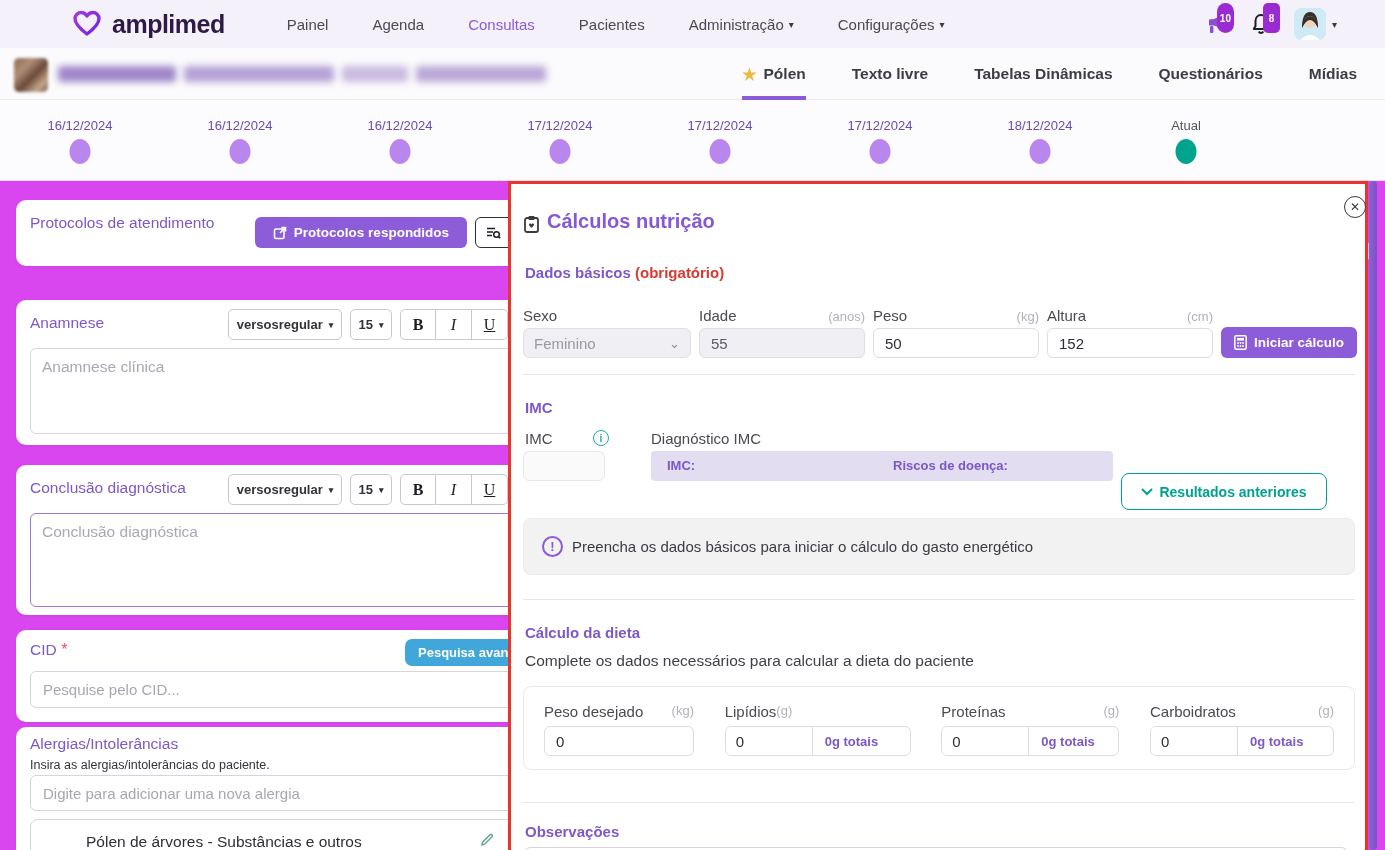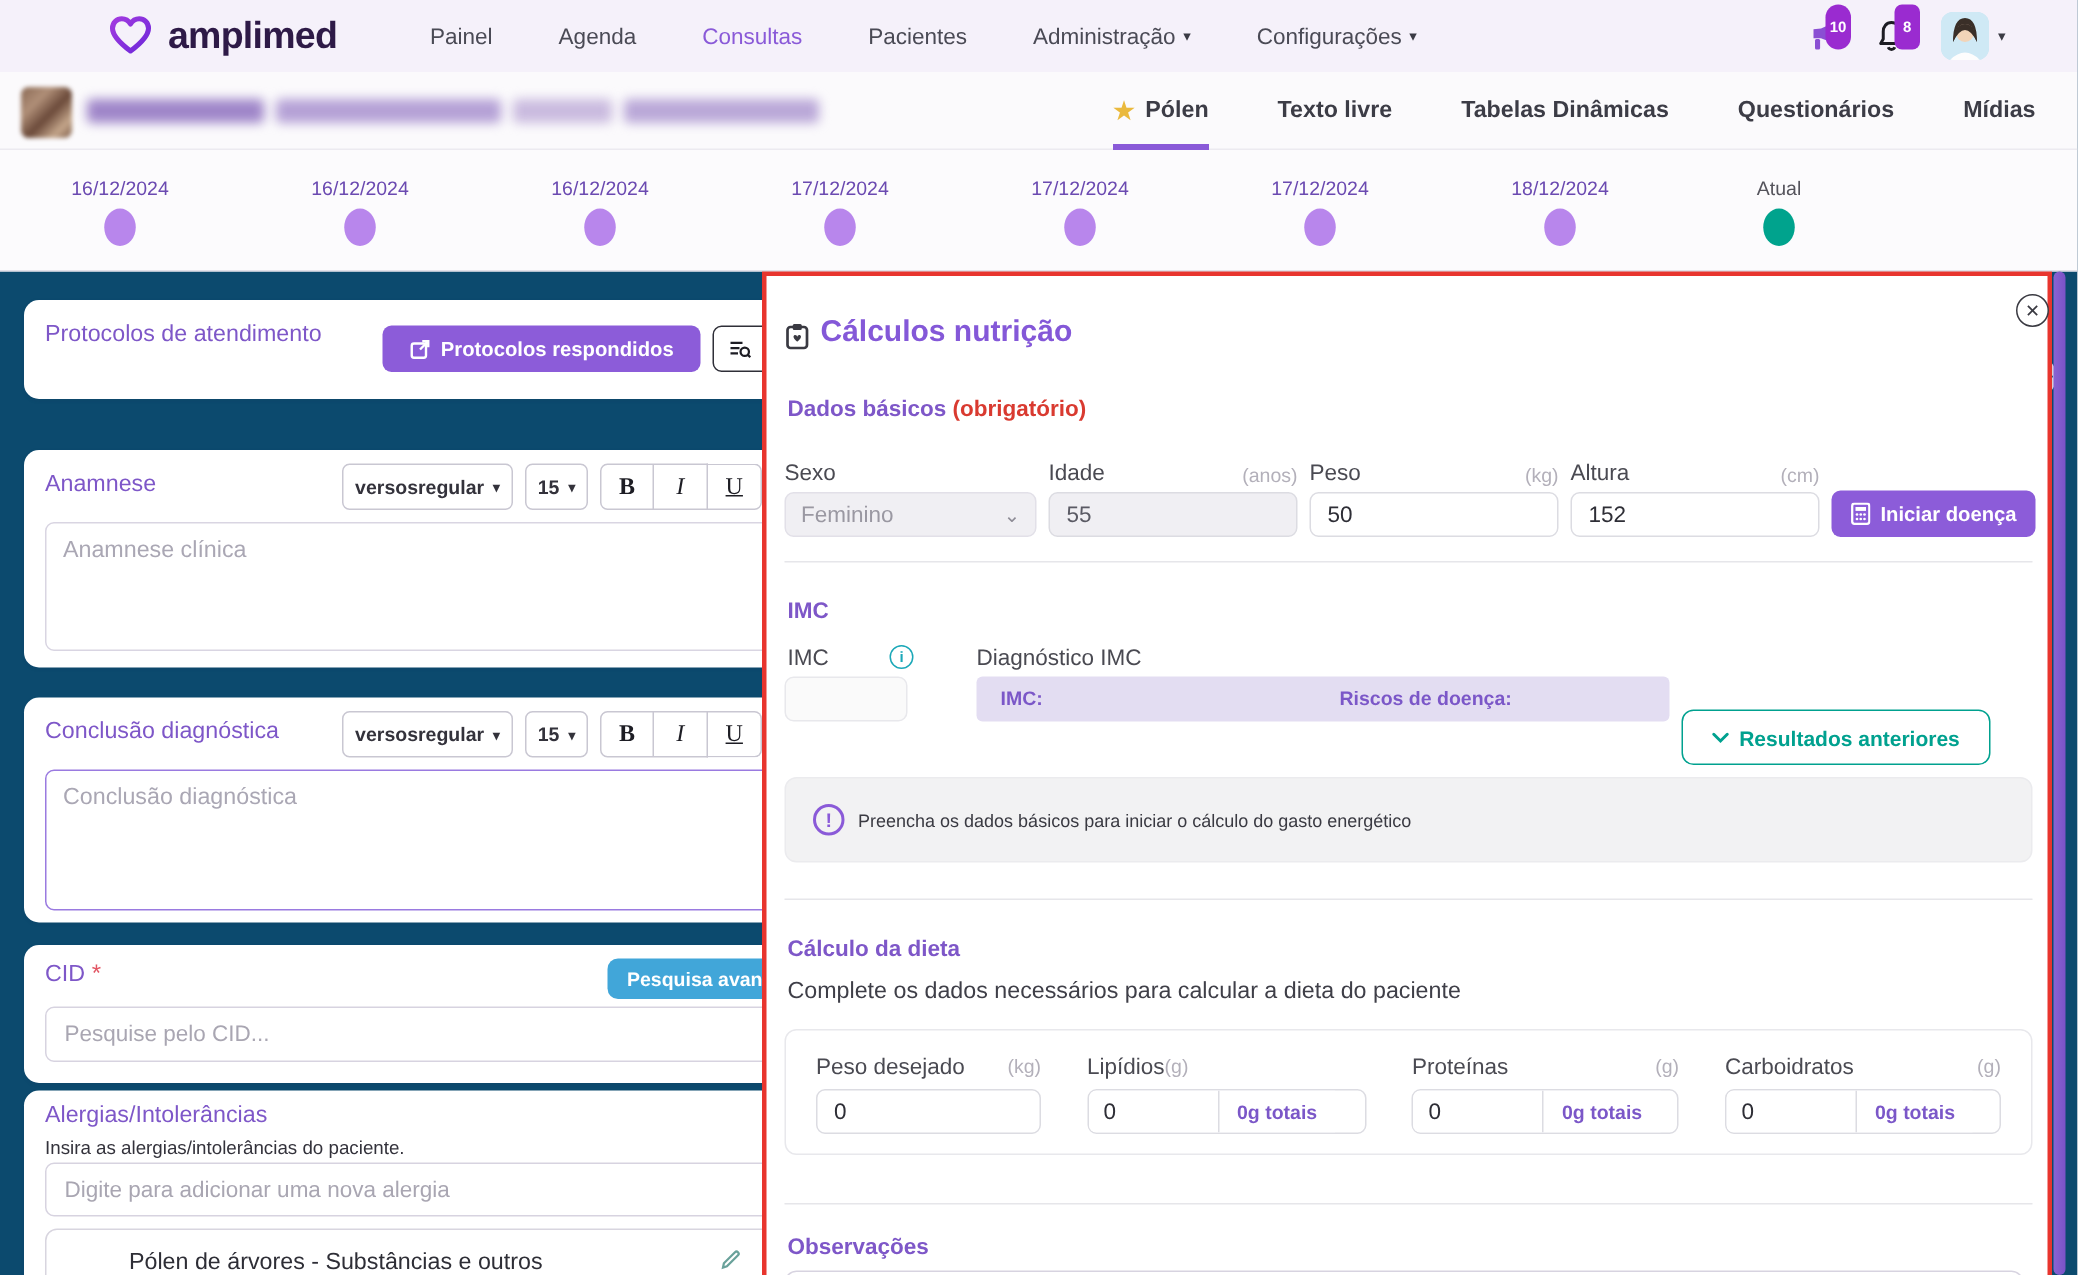--- a/index.html
+++ b/index.html
@@ -1,19 +1,19 @@
 <!DOCTYPE html>
 <html><head>
 <meta charset="utf-8">
 <style>
   * { margin:0; padding:0; box-sizing:border-box; }
   html,body { background:#e9e7ec; }
   #app {
     position:relative; width:1385px; height:850px; overflow:hidden;
-    font-family:"Liberation Sans", sans-serif; color:#3d3d46; background:#0c4a6e;
+    font-family:"Liberation Sans", sans-serif; color:#3d3d46; background:#d946ef;
   }
   
   .navbar { position:absolute; left:0; top:0; width:1385px; height:48px; background:#f5f1fa; display:flex; align-items:center; }
   .brand { display:flex; align-items:center; gap:8px; margin-left:70px; }
   .brand-text { font-size:25px; font-weight:bold; color:#2e1a47; letter-spacing:-0.5px; }
   .nav-items { display:flex; align-items:center; gap:44px; margin-left:62px; }
   .nav-item { font-size:15px; color:#4a4a55; cursor:pointer; display:flex; align-items:center; gap:5px; }
   .nav-item.active { color:#8a5ad8; }
   .nav-caret { font-size:10px; color:#3b3b44; }
   .nav-right { position:absolute; right:48px; top:0; height:48px; display:flex; align-items:center; gap:20px; }
@@ -365,21 +365,21 @@
                 <rect x="0.8" y="0.8" width="11.4" height="13.4" rx="1.5" fill="none" stroke="#fff" stroke-width="1.5"></rect>
                 <rect x="3" y="3" width="7" height="2.6" fill="#fff"></rect>
                 <circle cx="4" cy="8" r="0.9" fill="#fff"></circle>
                 <circle cx="6.5" cy="8" r="0.9" fill="#fff"></circle>
                 <circle cx="9" cy="8" r="0.9" fill="#fff"></circle>
                 <circle cx="4" cy="11" r="0.9" fill="#fff"></circle>
                 <circle cx="6.5" cy="11" r="0.9" fill="#fff"></circle>
                 <circle cx="9" cy="11" r="0.9" fill="#fff"></circle>
               </svg>
           </span>
-          <span>Iniciar doença</span>
+          <span>Iniciar cálculo</span>
         </button>
       </div>
     </div>
 
     <div class="m-divider" style="top:190px;"></div>
 
     <div class="m-h2 m-abs" style="left:14px;top:215px;">IMC</div>
     <span class="f-label m-abs" style="left:14px;top:246px;">IMC</span>
     <span class="m-abs" style="left:82px;top:246px;width:16px;height:16px;border:1.5px solid #1ba8b8;border-radius:50%;color:#1ba8b8;font-size:10px;font-weight:bold;display:flex;align-items:center;justify-content:center;">i</span>
     <span class="f-label m-abs" style="left:140px;top:246px;">Diagnóstico IMC</span>
@@ -393,21 +393,21 @@
       <span class="ic">
         <svg width="12" height="8" viewBox="0 0 12 8">
             <path d="M1.5 1.5 L6 6 L10.5 1.5" fill="none" stroke="#00a18f" stroke-width="2" stroke-linecap="round"></path>
           </svg>
       </span>
       <span>Resultados anteriores</span>
     </button>
 
     <div class="m-alert">
       <span class="alert-ic">!</span>
-      <span style="font-size:12px;color:#3a3a42;">Preencha os dados básicos para iniciar o cálculo do gasto energético</span>
+      <span style="font-size:15px;color:#3a3a42;">Preencha os dados básicos para iniciar o cálculo do gasto energético</span>
     </div>
 
     <div class="m-divider" style="top:415px;"></div>
 
     <div class="m-h2 m-abs" style="left:14px;top:440px;">Cálculo da dieta</div>
     <div class="m-abs" style="left:14px;top:468px;font-size:15.5px;color:#3f3f48;">Complete os dados necessários para calcular a dieta do paciente</div>
 
     <div class="diet-card">
       <div style="width:150px;">
         <div class="lbl-row" style="display:flex;justify-content:space-between;margin-bottom:6px;">

